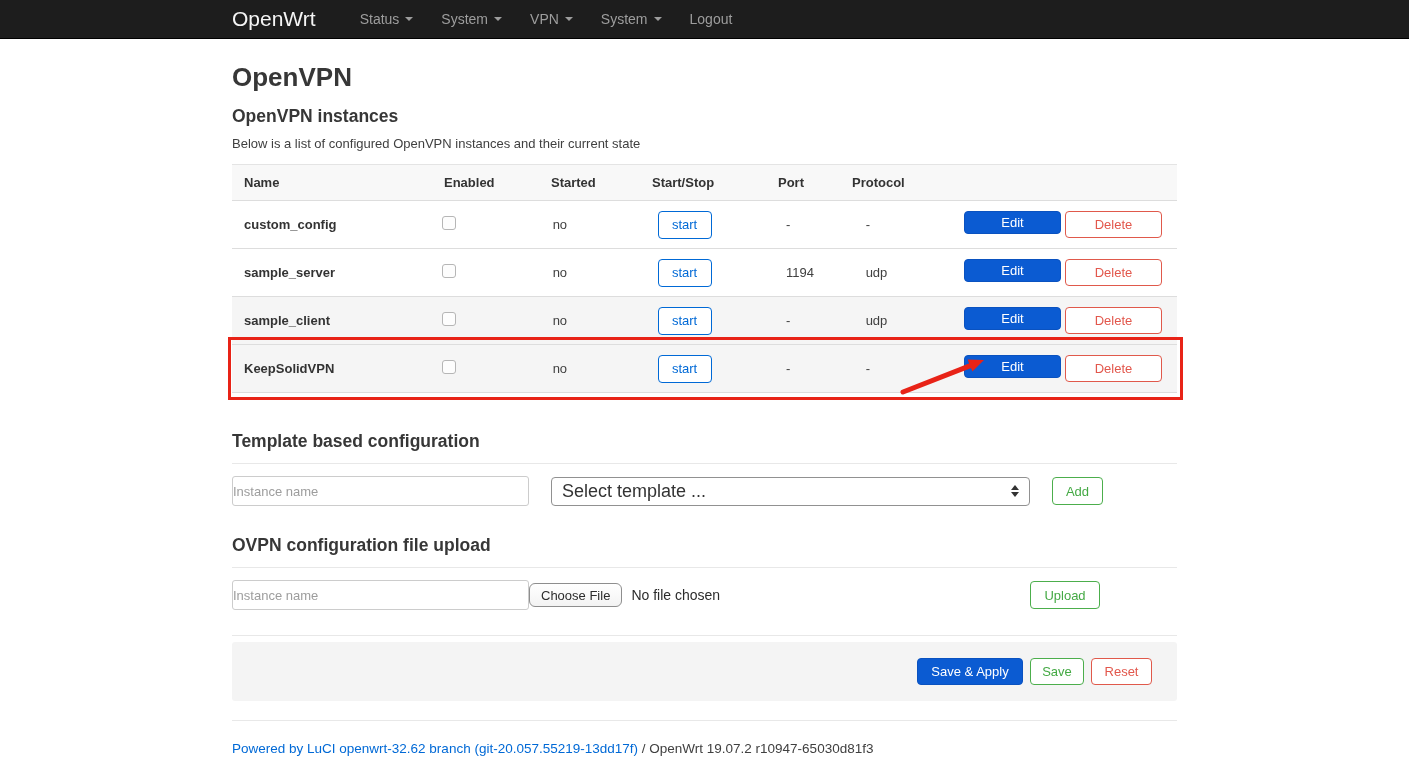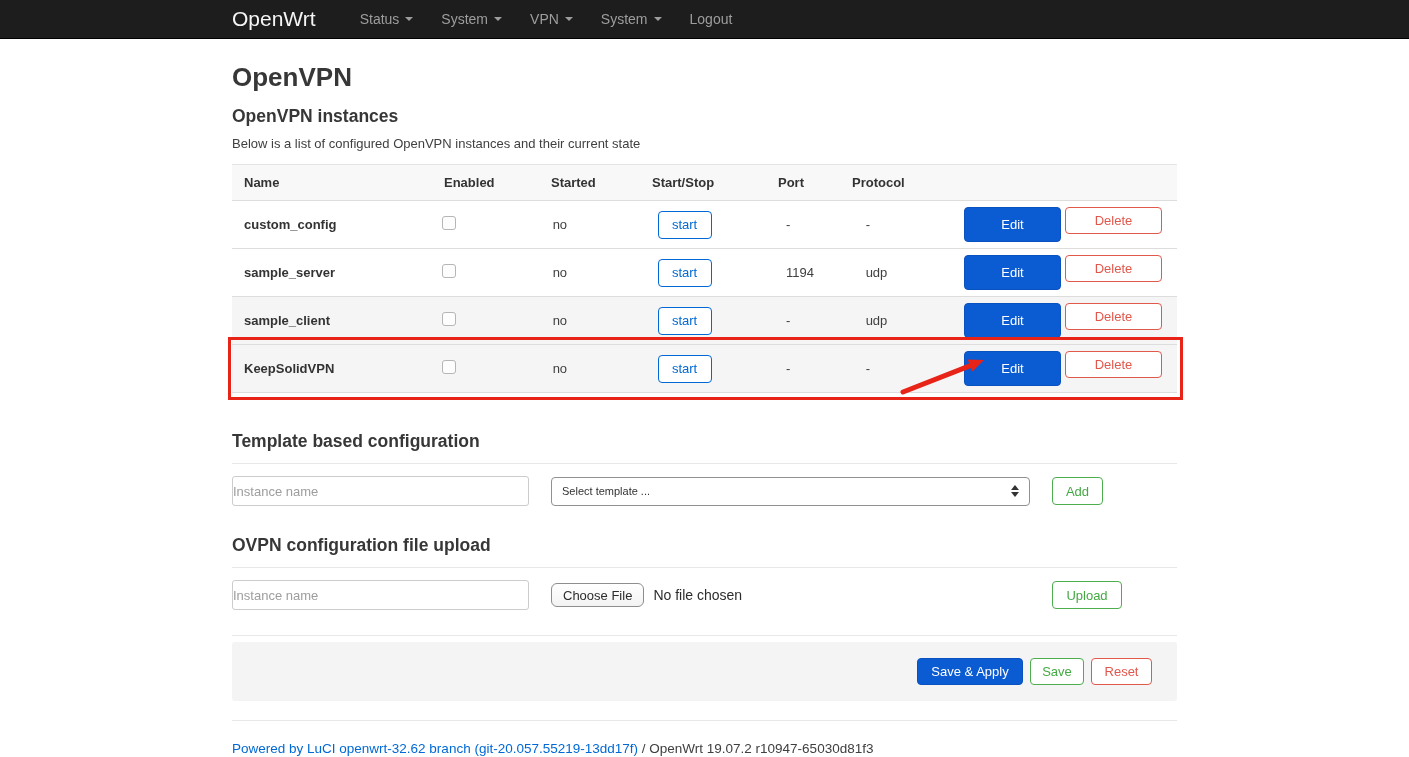--- a/index.html
+++ b/index.html
@@ -38,21 +38,21 @@
   .c-proto { width:94px; }
   .c-actions { flex:1; display:flex; justify-content:flex-end; gap:4px; padding-right:15px; }
   .cell-name { font-weight:bold; color:#333; }
   .cb { appearance:none; -webkit-appearance:none; width:14px; height:14px; border:1px solid #b6b6b6;
         border-radius:3px; background:#fdfdfd; cursor:pointer; }
 
   
   .btn { font-family:"Liberation Sans", sans-serif; font-size:13px; border-radius:4px;
          cursor:pointer; background:#fff; }
   .btn-start { width:54px; height:28px; border:1px solid #0069d6; color:#0069d6; }
-  .btn-edit { width:97px; height:35px; border:1px solid #0a52c0; background:#0b5bd2; color:#fff; }
+  .btn-edit { width:97px; height:23px; border:1px solid #0a52c0; background:#0b5bd2; color:#fff; }
   .btn-delete { width:97px; height:27px; border:1px solid #e0594b; color:#e2574c; }
   .btn-add { width:51px; height:28px; border:1px solid #4cae4c; color:#44a944; }
   .btn-upload { width:70px; height:28px; border:1px solid #4cae4c; color:#44a944; }
   .btn-saveapply { width:106px; height:27px; border:1px solid #0a52c0; background:#0b5bd2; color:#fff; }
   .btn-save { width:54px; height:27px; border:1px solid #4cae4c; color:#44a944; }
   .btn-reset { width:61px; height:27px; border:1px solid #e0594b; color:#e2574c; }
 
   
   .hl-box { position:absolute; left:228px; top:337px; width:955px; height:63px;
             border:3px solid #e82317; pointer-events:none; }
@@ -60,25 +60,25 @@
 
   
   hr.rule { border:none; border-top:1px solid #e8e8e8; }
   .form-row { display:flex; align-items:center; }
   .txt-input { width:297px; height:30px; border:1px solid #ccc; border-radius:3px;
                font-size:13px; font-family:"Liberation Sans", sans-serif;
                color:#404040; }
   .txt-input::placeholder { color:#9d9d9d; }
   .sel { margin-left:22px; width:479px; height:29px; border:1px solid #919191; border-radius:4px;
          background:#fff; display:flex; align-items:center; justify-content:space-between;
-         padding:0 10px; font-size:11px; color:#333; cursor:pointer; }
+         padding:0 10px; font-size:18px; color:#333; cursor:pointer; }
   .sel-arrows { display:flex; flex-direction:column; gap:2px; align-items:center; }
   .sel-arrows .up { width:0;height:0;border-left:4px solid transparent;border-right:4px solid transparent;border-bottom:5px solid #333; }
   .sel-arrows .dn { width:0;height:0;border-left:4px solid transparent;border-right:4px solid transparent;border-top:5px solid #333; }
-  .mid-block { margin-left:22px; width:479px; display:flex; align-items:center; }
+  .mid-block { width:479px; display:flex; align-items:center; }
   .ml22 { margin-left:22px; }
   .choose-file { height:24px; padding:0 11px; border:1px solid #8e8e8e; border-radius:6px;
                  background:linear-gradient(#fff,#f3f3f3); font-size:13px; color:#2c2c2c;
                  font-family:"Liberation Sans", sans-serif; cursor:pointer; }
   .nofile { margin-left:9px; font-size:14px; color:#2c2c2c; }
 
   
   .actions-bar { margin-top:6px; height:59px; background:#f4f4f4; border-radius:3px;
                  display:flex; align-items:center; justify-content:flex-end; gap:7px;
                  padding-right:25px; }

